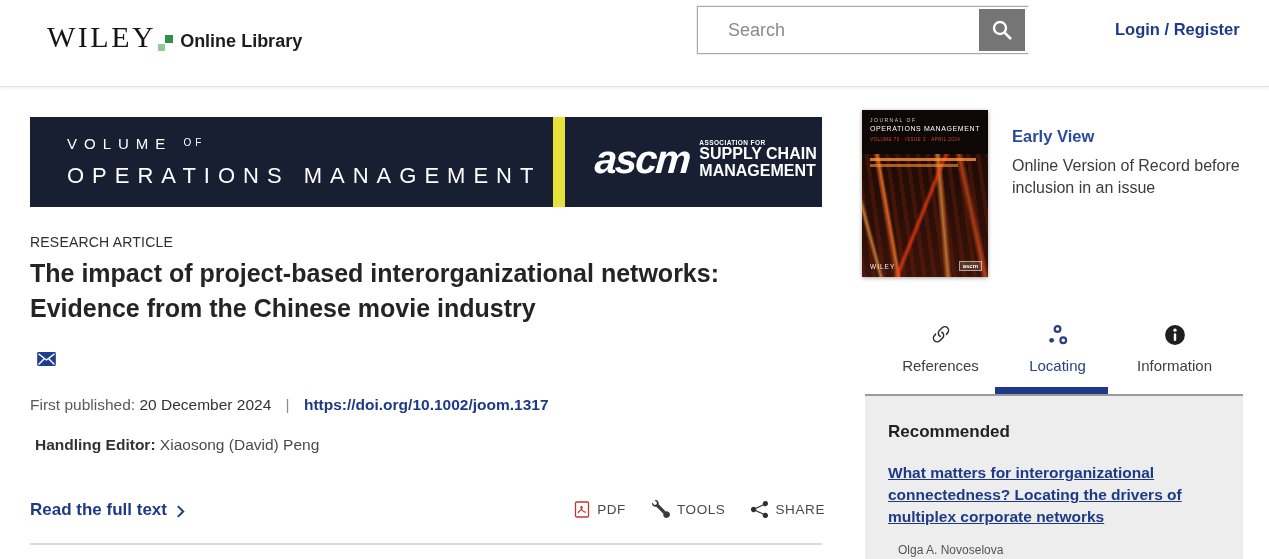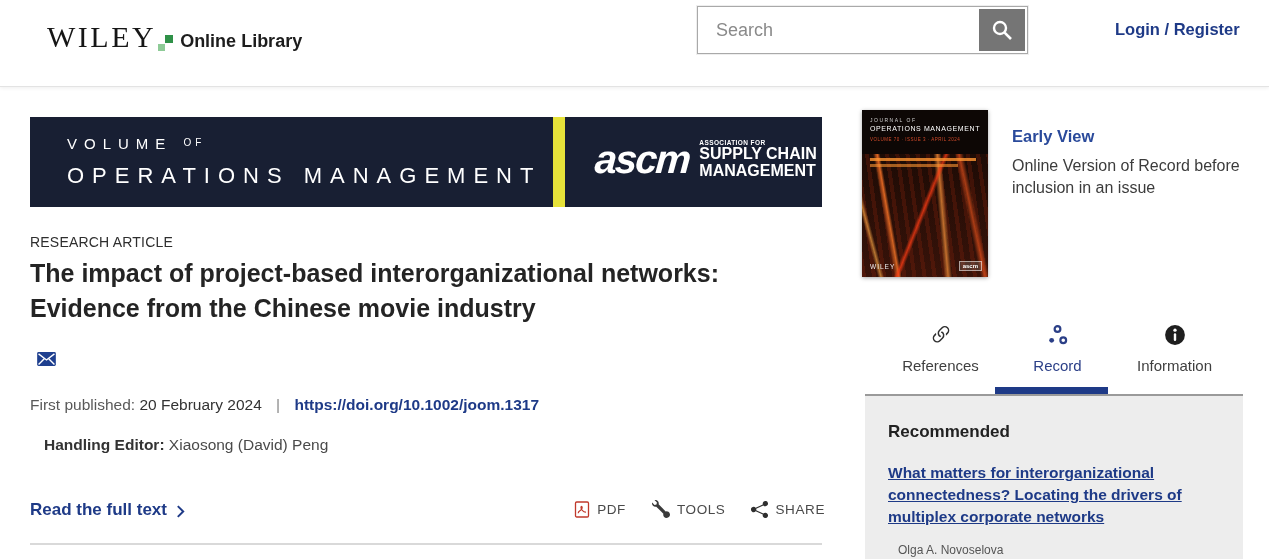--- a/index.html
+++ b/index.html
@@ -17,21 +17,21 @@
   .brand { position:absolute; left:47px; top:22px; display:flex; align-items:flex-end; cursor:pointer; }
   .brand-wiley { font-family:"Liberation Serif","DejaVu Serif",serif; font-size:30px;
     letter-spacing:2.5px; color:#161616; line-height:1; }
   .brand-mark { width:15px; height:17px; position:relative; margin:0 7px 1px 2px; }
   .brand-mark .sq1 { position:absolute; top:1px; right:0; width:8px; height:8px; background:#2f9148; }
   .brand-mark .sq2 { position:absolute; bottom:0; left:0; width:7px; height:7px; background:#8ecb97; }
   .brand-suffix { font-size:18px; font-weight:700; color:#1d1d1d; line-height:1.1; }
 
   .search-box { position:absolute; left:697px; top:6px; width:331px; height:48px;
     background:#fff; border:1px solid #a9a9a9; box-shadow:0 0 0 1px #eee; }
-  .search-input { position:absolute; left:0; top:0; width:328px; height:46px; border:none;
+  .search-input { position:absolute; left:12px; top:0; width:328px; height:46px; border:none;
     outline:none; padding:0 10px 0 18px; font-size:18px; color:#444;
     font-family:"Liberation Sans","DejaVu Sans",sans-serif; }
   .search-input::placeholder { color:#8a8a8a; opacity:1; }
   .search-btn { position:absolute; right:2px; top:2px; width:46px; height:42px;
     background:#757575; border:none; cursor:pointer; display:flex; align-items:center; justify-content:center; }
   .login-link { position:absolute; left:1115px; top:20px; font-size:16.5px; font-weight:700;
     color:#1e3a87; cursor:pointer; }
 
   
   .banner { position:absolute; left:30px; top:117px; width:792px; height:90px;
@@ -53,21 +53,21 @@
   .category { position:absolute; left:30px; top:234px; font-size:14px; color:#2e2e2e; letter-spacing:.2px; }
   .title { position:absolute; left:30px; top:256px; width:802px; font-size:25px; font-weight:700;
     color:#242424; line-height:1.38; }
   .authors-row { position:absolute; left:30px; top:352px; display:flex; align-items:center; }
   .authors-link { font-size:16.5px; color:#3b6094; cursor:pointer; }
   .mail-icon { margin-left:7px; cursor:pointer; display:inline-flex; }
   .pub-row { position:absolute; left:30px; top:396px; font-size:15.5px; color:#595959; }
   .pub-date { color:#333; }
   .pub-sep { color:#8a8a8a; margin:0 10px; }
   .doi-link { color:#1e3a87; font-weight:700; cursor:pointer; }
-  .editor-row { position:absolute; left:44px; top:436px; font-size:15.5px; color:#4a4a4a; }
+  .editor-row { position:absolute; left:35px; top:436px; font-size:15.5px; color:#4a4a4a; }
   .editor-label { font-weight:700; color:#333; }
   .fulltext { position:absolute; left:30px; top:500px; display:flex; align-items:center;
     color:#1e3a87; font-size:17px; font-weight:700; cursor:pointer; }
   .fulltext svg { margin-left:9px; margin-top:2px; }
   .actions { position:absolute; right:444px; top:500px; display:flex; align-items:center; gap:26px; }
   .action-btn { display:flex; align-items:center; gap:7px; cursor:pointer;
     font-size:13.5px; color:#4a4a4a; letter-spacing:.6px; }
   .divider { position:absolute; left:30px; top:543px; width:792px; height:2px; background:#d9d9d9; }
 
   
@@ -161,21 +161,21 @@
     <svg width="19" height="14" viewBox="0 0 20 15">
       <rect width="20" height="15" rx="1.5" fill="#1e3f8f"></rect>
       <path d="M1.5 2 L10 8.5 L18.5 2" stroke="#fff" stroke-width="1.5" fill="none"></path>
       <path d="M1.5 13.5 L7.6 7.2 M18.5 13.5 L12.4 7.2" stroke="#fff" stroke-width="1.5" fill="none"></path>
     </svg>
   </span>
 </div>
 
 <div class="pub-row">
   <span>First published:</span>
-  <span class="pub-date">20 February 2024</span>
+  <span class="pub-date">20 December 2024</span>
   <span class="pub-sep">|</span>
   <span class="doi-link">https://doi.org/10.1002/joom.1317</span>
 </div>
 
 <div class="editor-row">
   <span class="editor-label">Handling Editor:</span>
   <span>Xiaosong (David) Peng</span>
 </div>
 
 <div class="fulltext">
@@ -242,21 +242,21 @@
     <span class="tab-label">References</span>
   </div>
   <div class="tab active">
     <span class="tab-icon">
       <svg width="23" height="23" viewBox="0 0 20 20">
         <circle cx="10" cy="4.3" r="2.5" fill="none" stroke="#2b3f87" stroke-width="1.9"></circle>
         <circle cx="4.9" cy="14.2" r="2.1" fill="#2b3f87"></circle>
         <circle cx="15" cy="14.2" r="2.5" fill="none" stroke="#2b3f87" stroke-width="1.9"></circle>
       </svg>
     </span>
-    <span class="tab-label">Record</span>
+    <span class="tab-label">Locating</span>
   </div>
   <div class="tab">
     <span class="tab-icon">
       <svg width="22" height="22" viewBox="0 0 20 20">
         <circle cx="10" cy="10" r="9" fill="#1f1f1f"></circle>
         <circle cx="10" cy="5.6" r="1.5" fill="#fff"></circle>
         <rect x="8.9" y="8.4" width="2.2" height="7" rx="1.1" fill="#fff"></rect>
       </svg>
     </span>
     <span class="tab-label">Information</span>

